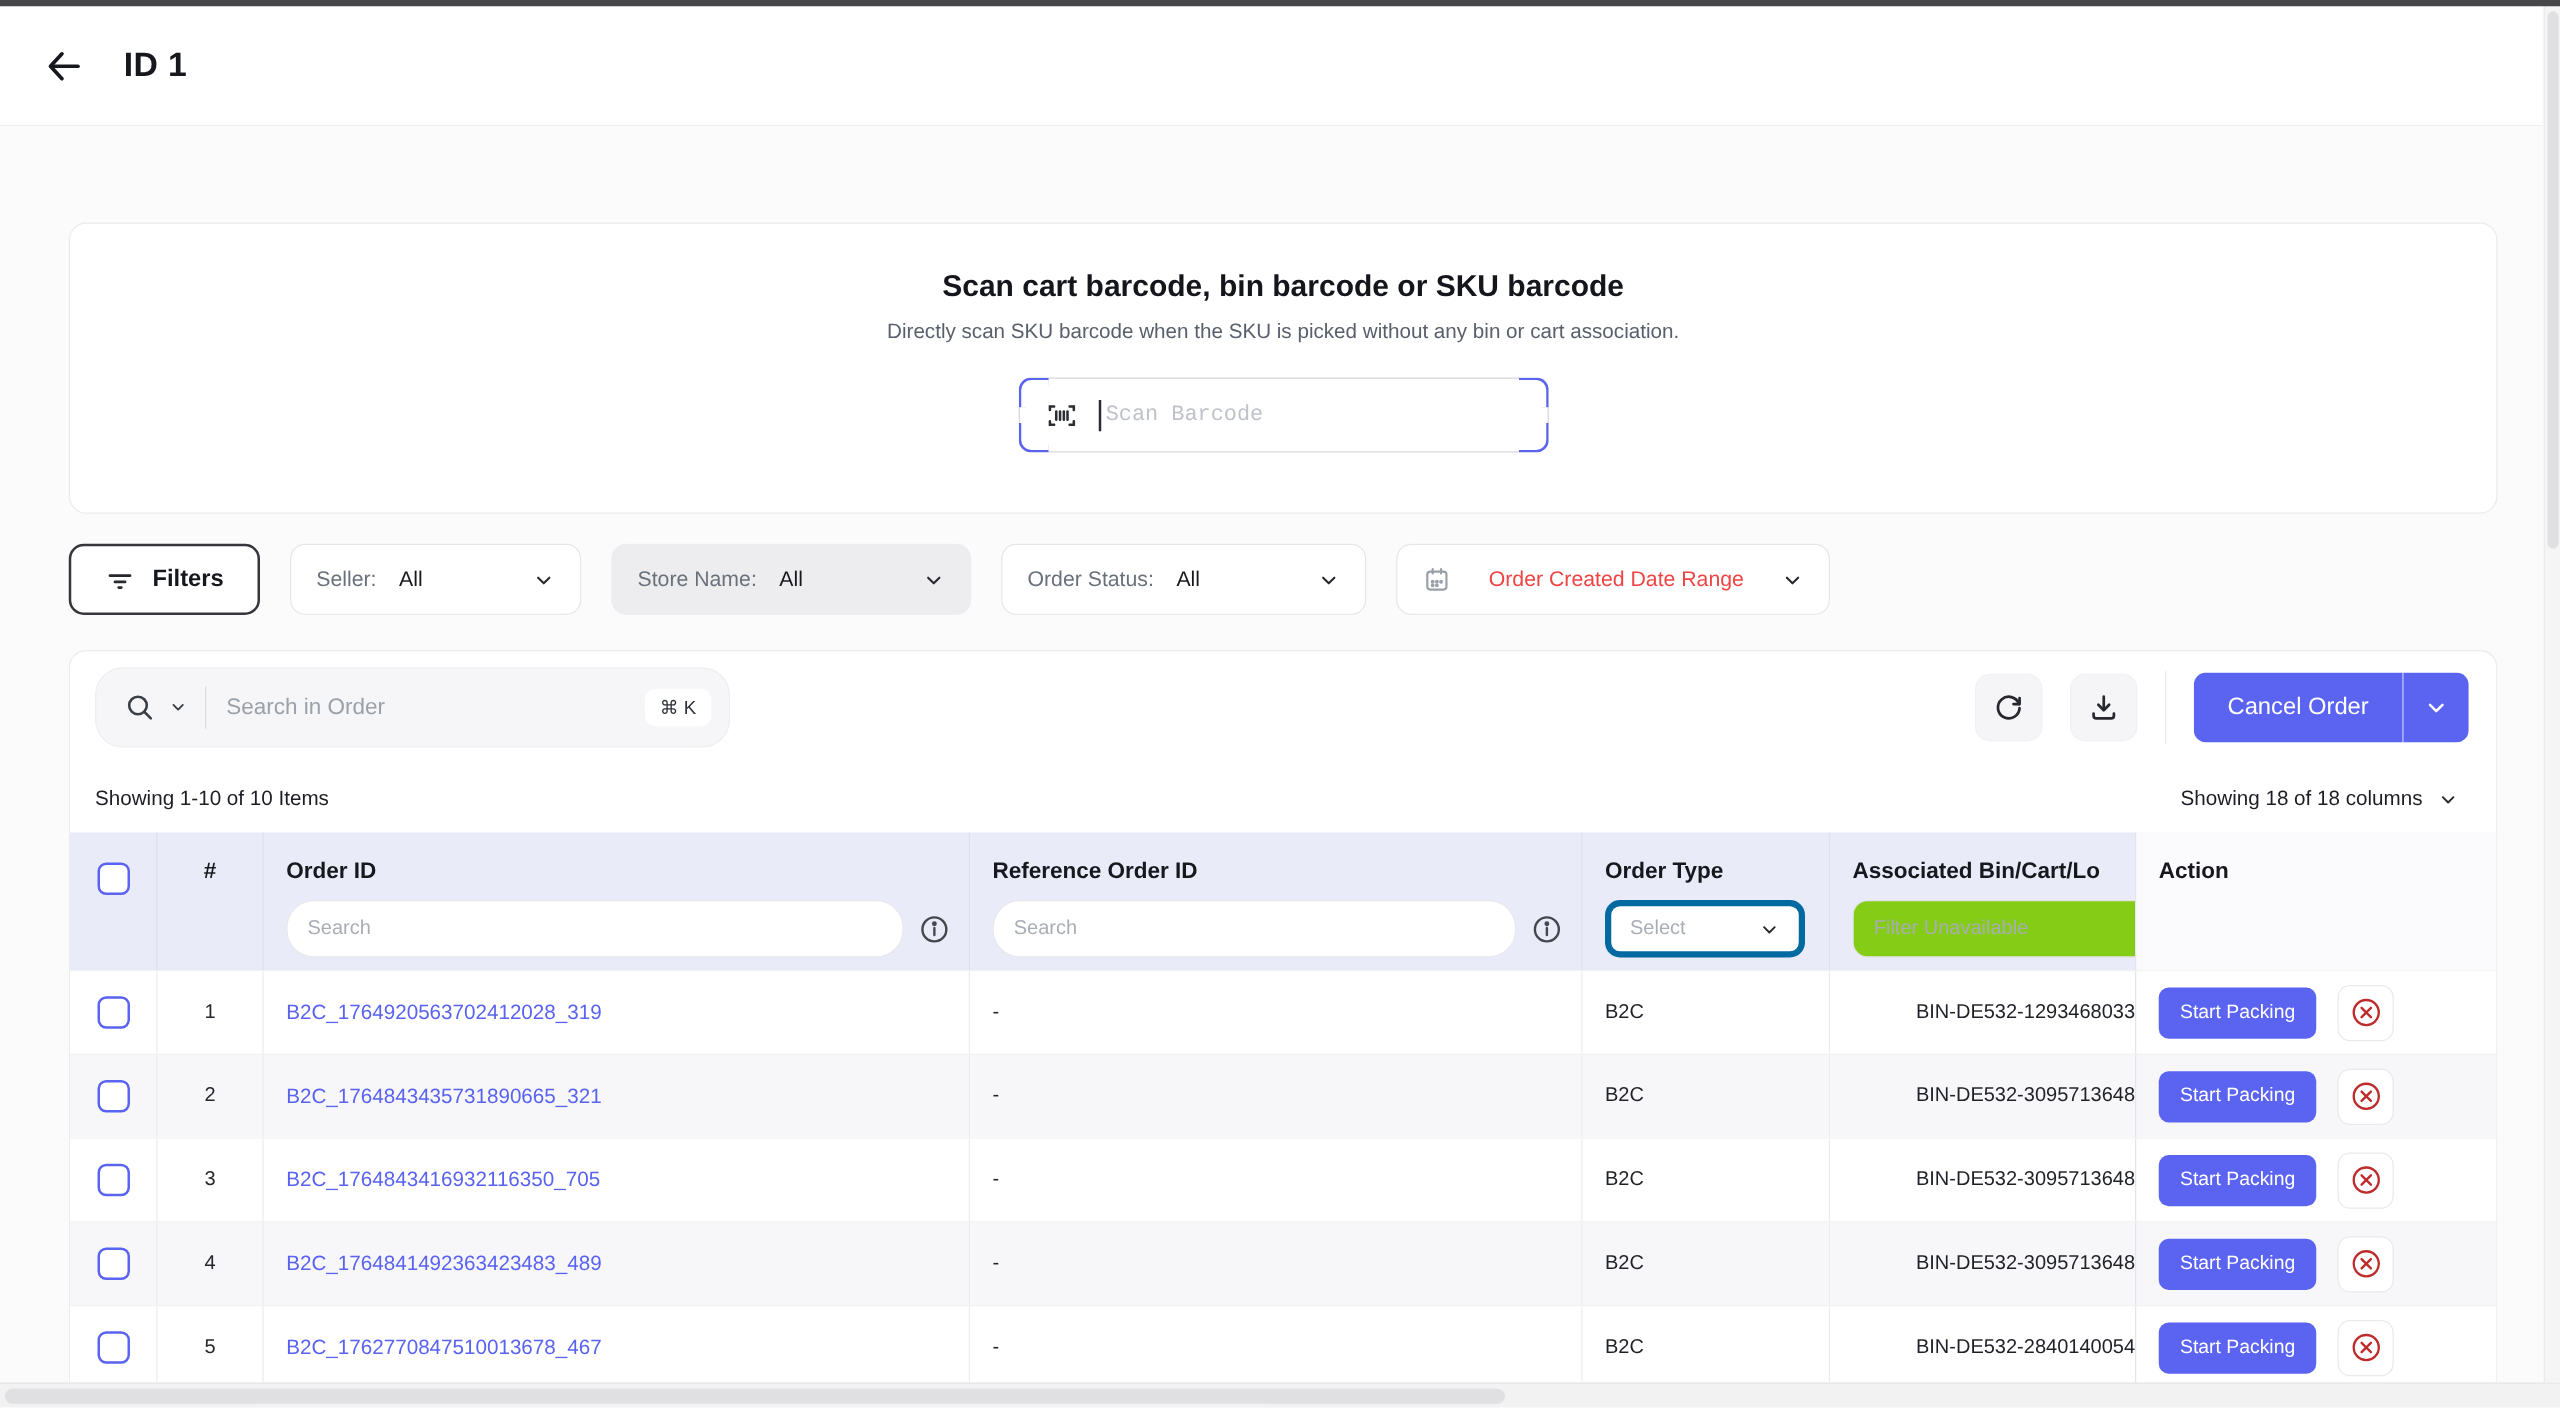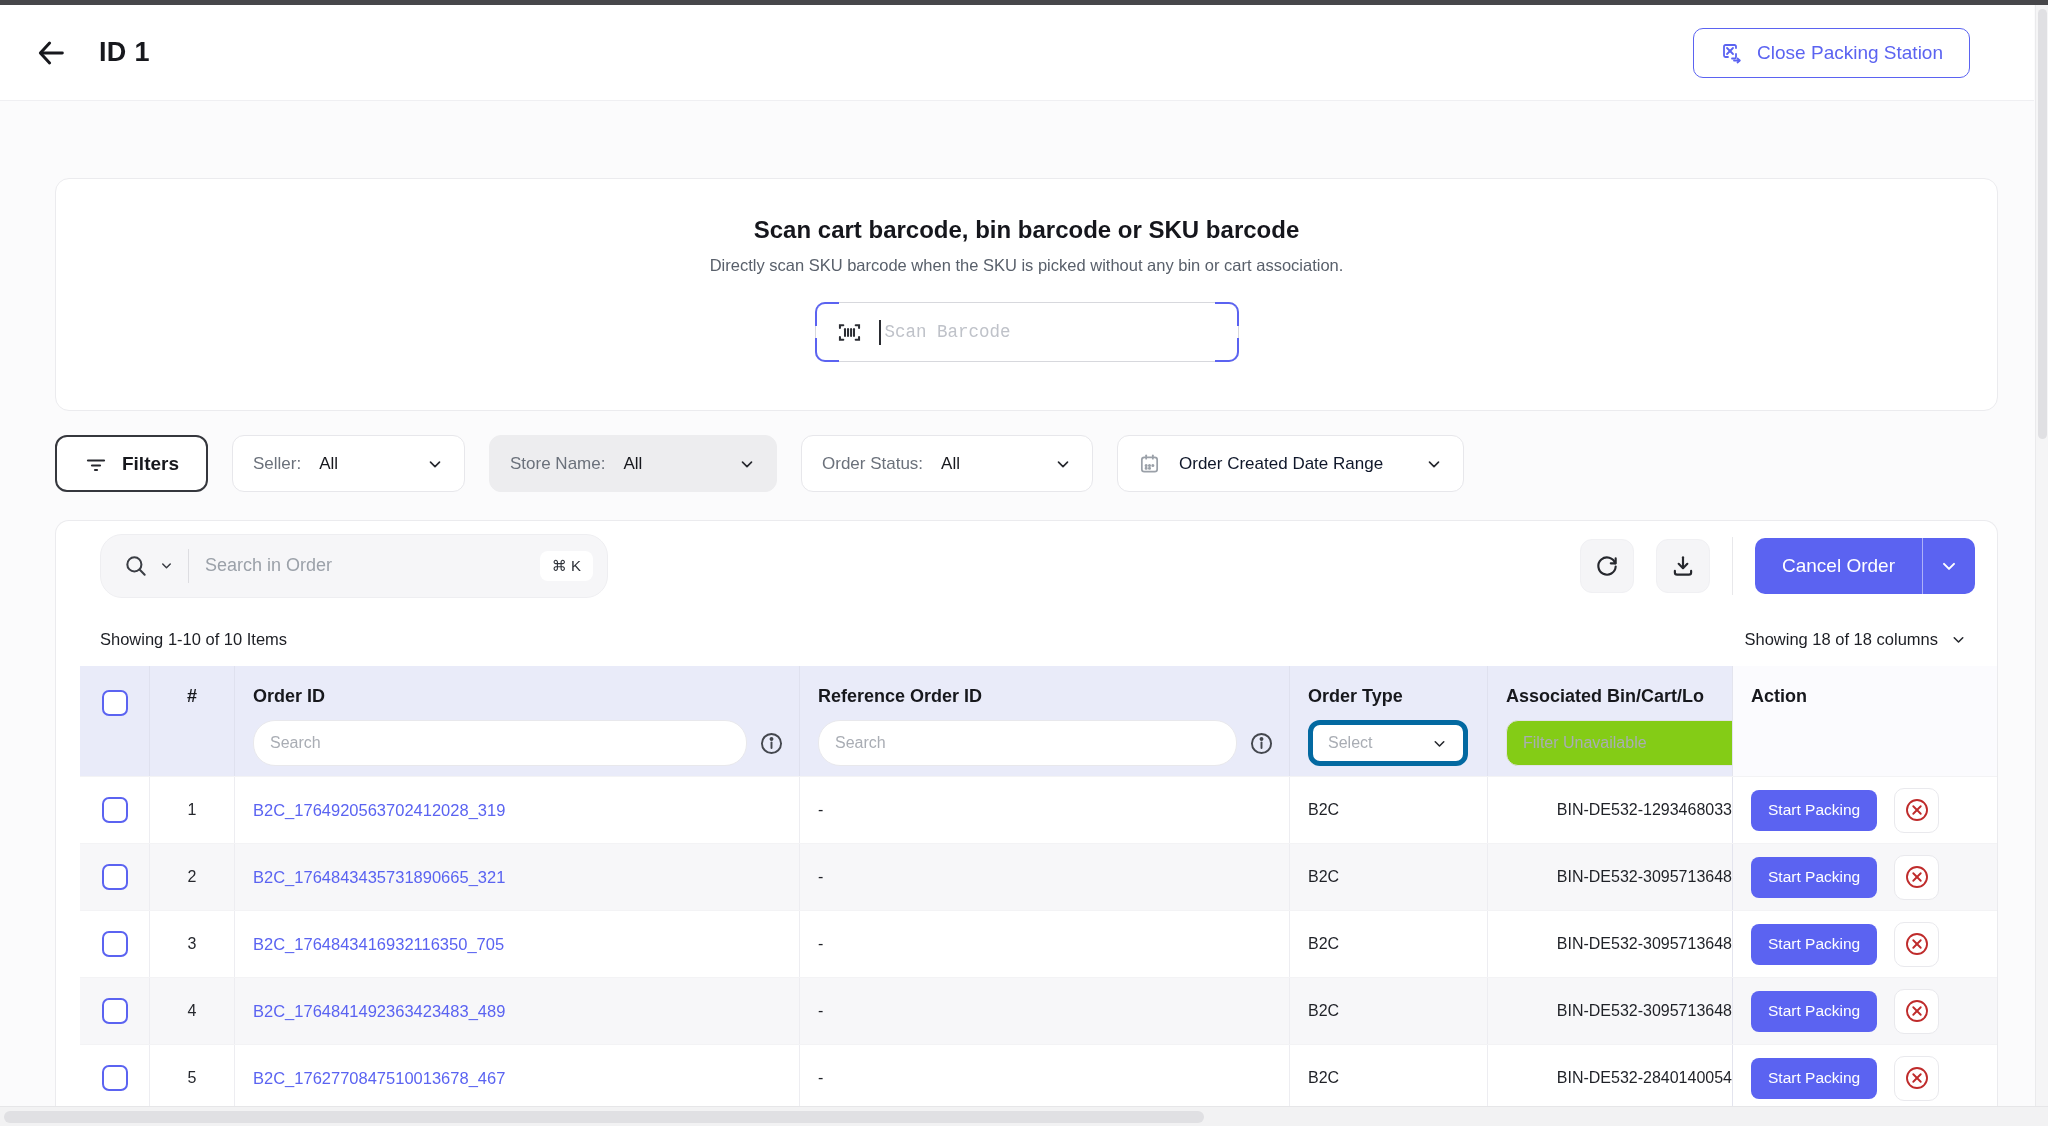--- a/index.html
+++ b/index.html
@@ -54,27 +54,27 @@
     height:57px; border-radius:12px; background:#fff; border:1px solid #e7e7eb;
     display:flex; align-items:center; padding:0 20px; gap:10px; cursor:pointer; font-size:17px;
   }
   .chip .chip-label { color:#6b717b; }
   .chip .chip-value { color:#17181d; font-weight:500; margin-left:8px; }
   .chip .chev { margin-left:auto; display:flex; }
   .chip.seller { width:233px; }
   .chip.store { width:288px; background:#ededef; border-color:#ededef; }
   .chip.status { width:292px; }
   .chip.date { width:347px; }
-  .chip.date .chip-label { color:#0f172a; margin-left:8px; }
+  .chip.date .chip-label { color:#ef4444; margin-left:20px; }
 
   
   .table-card {
     position:absolute; left:55px; top:520px; width:1943px; bottom:20px;
     background:#fff; border:1px solid #ebebee; border-bottom:none;
-    border-radius:14px 14px 0 0; overflow:hidden;padding-left:24px;
+    border-radius:14px 14px 0 0; overflow:hidden;
   }
   .toolbar { display:flex; align-items:center; padding:12px 22px 0 20px; height:77px; }
   .search-pill {
     width:508px; height:64px; background:#f6f6f8; border:1px solid #eeeef1; border-radius:22px;
     display:flex; align-items:center; padding:0 14px 0 22px; cursor:text;
   }
   .search-pill .sp-chev { margin-left:10px; display:flex; }
   .search-divider { width:1px; height:34px; background:#dddde1; margin:0 16px 0 14px; }
   .search-ph { flex:1; font-size:18px; color:#9ba1a9; }
   .kbd { background:#fff; border-radius:8px; padding:6px 12px; font-size:15px; color:#2d3138; }
@@ -154,33 +154,20 @@
 <header class="app-header">
   <button class="back-btn">
     <span>
       <svg width="34" height="34" viewBox="0 0 24 24" fill="none" stroke="#17181d" stroke-width="2.1" stroke-linecap="round" stroke-linejoin="round">
         <line x1="20" y1="12" x2="5" y2="12"></line>
           <polyline points="11 5 4.5 12 11 19"></polyline>
       </svg>
     </span>
   </button>
   <h1 class="page-title">ID 1</h1>
-  <button class="close-station-btn">
-    <span>
-      <svg width="24" height="24" viewBox="0 0 24 24" fill="none" stroke="#5b63f1" stroke-width="1.8" stroke-linecap="round" stroke-linejoin="round">
-        <path d="M16 13v3a1.5 1.5 0 0 1-1.5 1.5H12"></path>
-        <path d="M16 7V5.5A1.5 1.5 0 0 0 14.5 4h-9A1.5 1.5 0 0 0 4 5.5v9A1.5 1.5 0 0 0 5.5 16H8"></path>
-        <line x1="7" y1="7" x2="13" y2="13"></line>
-          <line x1="13" y1="7" x2="7" y2="13"></line>
-        <path d="M14 19.5h5.5"></path>
-          <path d="M17.5 17.5l2.2 2-2.2 2"></path>
-      </svg>
-    </span>
-    <span>Close Packing Station</span>
-  </button>
 </header>
 
 <section class="scan-card">
   <h2 class="scan-title">Scan cart barcode, bin barcode or SKU barcode</h2>
   <p class="scan-subtitle">Directly scan SKU barcode when the SKU is picked without any bin or cart association.</p>
   <div class="scan-input-wrap">
     <span class="corner tl"></span>
     <span class="corner tr"></span>
     <span class="corner bl"></span>
     <span class="corner br"></span>

